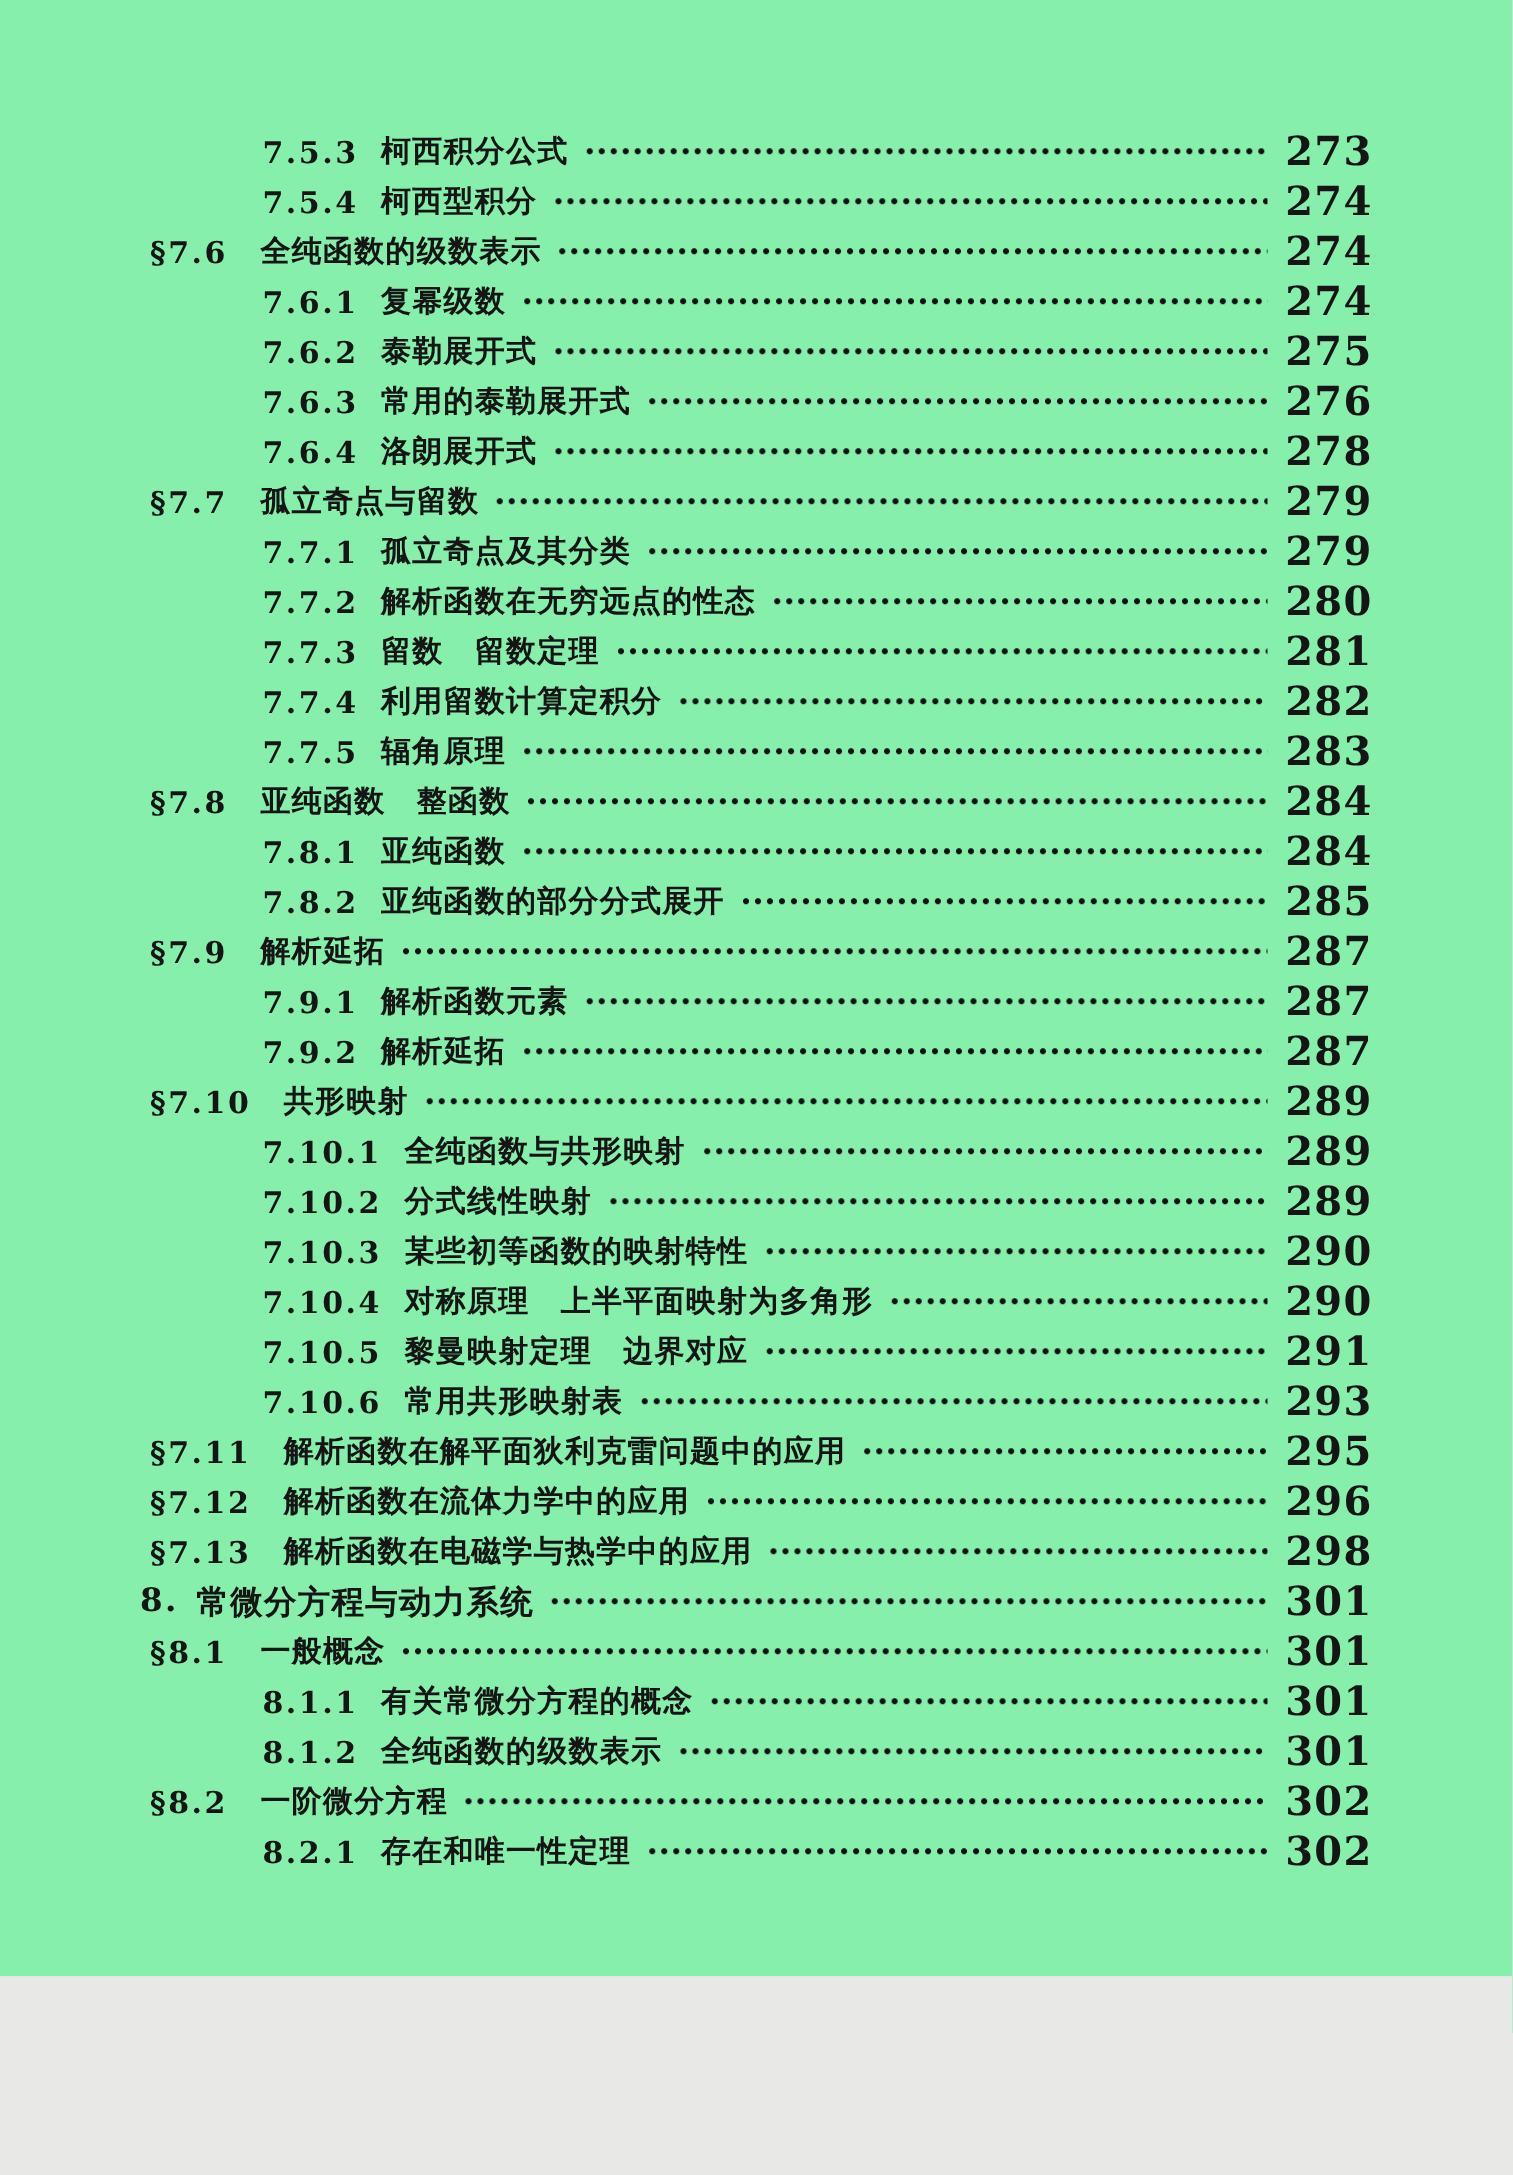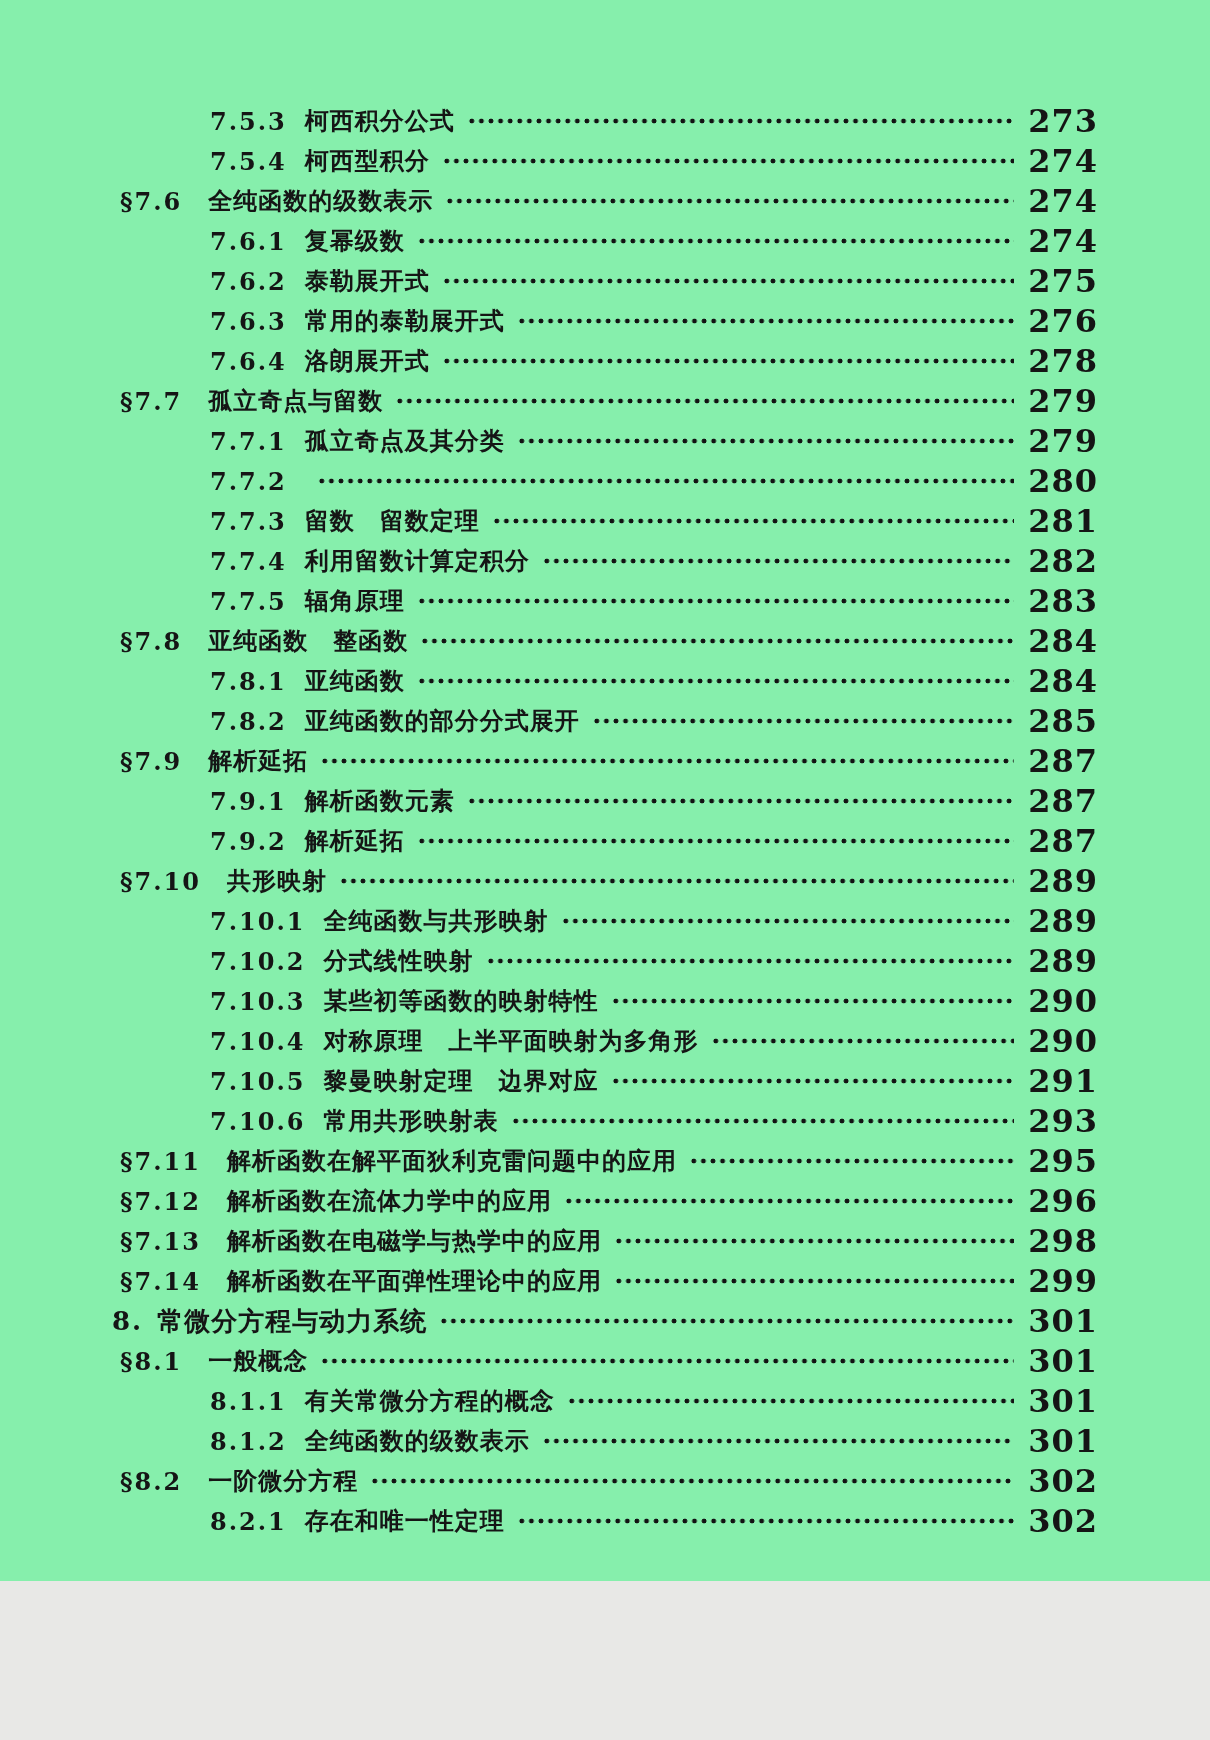--- a/index.html
+++ b/index.html
@@ -135,20 +135,21 @@
         <span class="page-num">279</span>
       </div>
       <div class="toc-row lv3">
         <span class="num">7.7.1</span>
         <span class="title">孤立奇点及其分类</span>
         <span class="leader"></span>
         <span class="page-num">279</span>
       </div>
       <div class="toc-row lv3">
         <span class="num">7.7.2</span>
+        <span class="title">解析函数在无穷远点的性态</span>
         <span class="leader"></span>
         <span class="page-num">280</span>
       </div>
       <div class="toc-row lv3">
         <span class="num">7.7.3</span>
         <span class="title">留数　留数定理</span>
         <span class="leader"></span>
         <span class="page-num">281</span>
       </div>
       <div class="toc-row lv3">
@@ -251,26 +252,20 @@
         <span class="num">§7.12</span>
         <span class="title">解析函数在流体力学中的应用</span>
         <span class="leader"></span>
         <span class="page-num">296</span>
       </div>
       <div class="toc-row lv2">
         <span class="num">§7.13</span>
         <span class="title">解析函数在电磁学与热学中的应用</span>
         <span class="leader"></span>
         <span class="page-num">298</span>
-      </div>
-      <div class="toc-row lv2">
-        <span class="num">§7.14</span>
-        <span class="title">解析函数在平面弹性理论中的应用</span>
-        <span class="leader"></span>
-        <span class="page-num">299</span>
       </div>
       <div class="toc-row lv1">
         <span class="num">8.</span>
         <span class="title">常微分方程与动力系统</span>
         <span class="leader"></span>
         <span class="page-num">301</span>
       </div>
       <div class="toc-row lv2">
         <span class="num">§8.1</span>
         <span class="title">一般概念</span>

